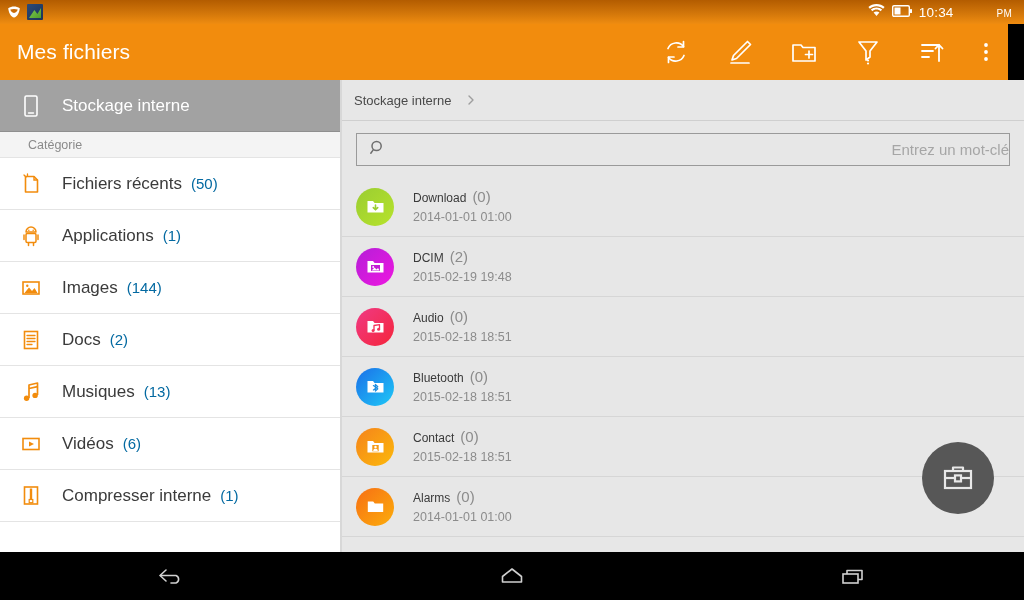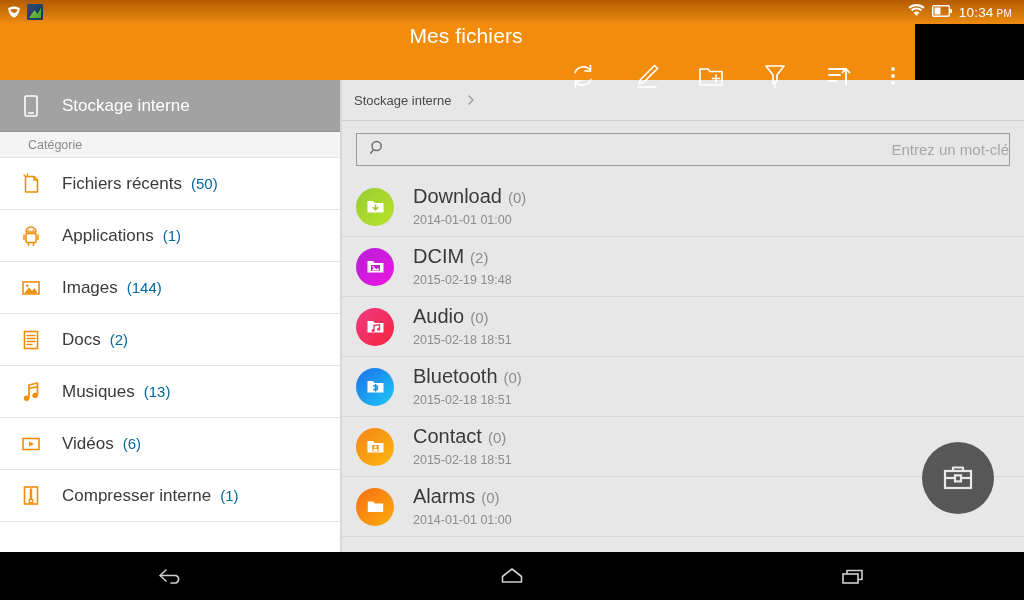--- a/index.html
+++ b/index.html
@@ -39,30 +39,29 @@
   .notif-app::after {
     content: ""; position: absolute;
     left: 2px; top: 4px; width: 12px; height: 10px;
     background: linear-gradient(135deg,#7ec94f 0%,#4f9e2a 100%);
     clip-path: polygon(0 100%, 45% 20%, 70% 60%, 100% 0, 100% 100%);
   }
   .sb-time {
     color: #fff; font-size: 13.5px; letter-spacing: .2px;
     display: flex; align-items: baseline; gap: 3px;
   }
-  .sb-time .ampm { font-size: 10px; }
+  .sb-time .ampm { font-size: 10px; margin-left: 40px; }
 
   
   #app-bar {
     position: absolute; top: 24px; left: 0;
-    width: 915px; height: 56px;
+    width: 1008px; height: 56px;
     background: #f28c0d;
     display: flex; align-items: center;
     z-index: 20;
-    flex-direction: column;
   }
   #app-title {
     color: #fff; font-size: 21px; font-weight: 400;
     padding-left: 17px; letter-spacing: .1px;
   }
   #toolbar {
     margin-left: auto; display: flex; align-items: center;
     height: 56px;
   }
   .tb-btn {
@@ -173,21 +172,21 @@
     width: 38px; height: 38px; border-radius: 50%;
     flex: 0 0 38px;
     display: flex; align-items: center; justify-content: center;
     position: relative;
   }
   .file-text { margin-left: 19px; }
   .file-title-line {
     display: flex; align-items: baseline; gap: 6px;
     margin-bottom: 2px;
   }
-  .file-name { font-size: 20px; color: #3a3a3a; }
+  .file-name { font-size: 12px; color: #3a3a3a; }
   .file-count { font-size: 15px; color: #8c8c8c; }
   .file-date { font-size: 12.5px; color: #8c8c8c; }
 
   
   #fab {
     position: absolute;
     left: 922px; top: 442px;
     width: 72px; height: 72px;
     border-radius: 50%;
     background: #575757;

